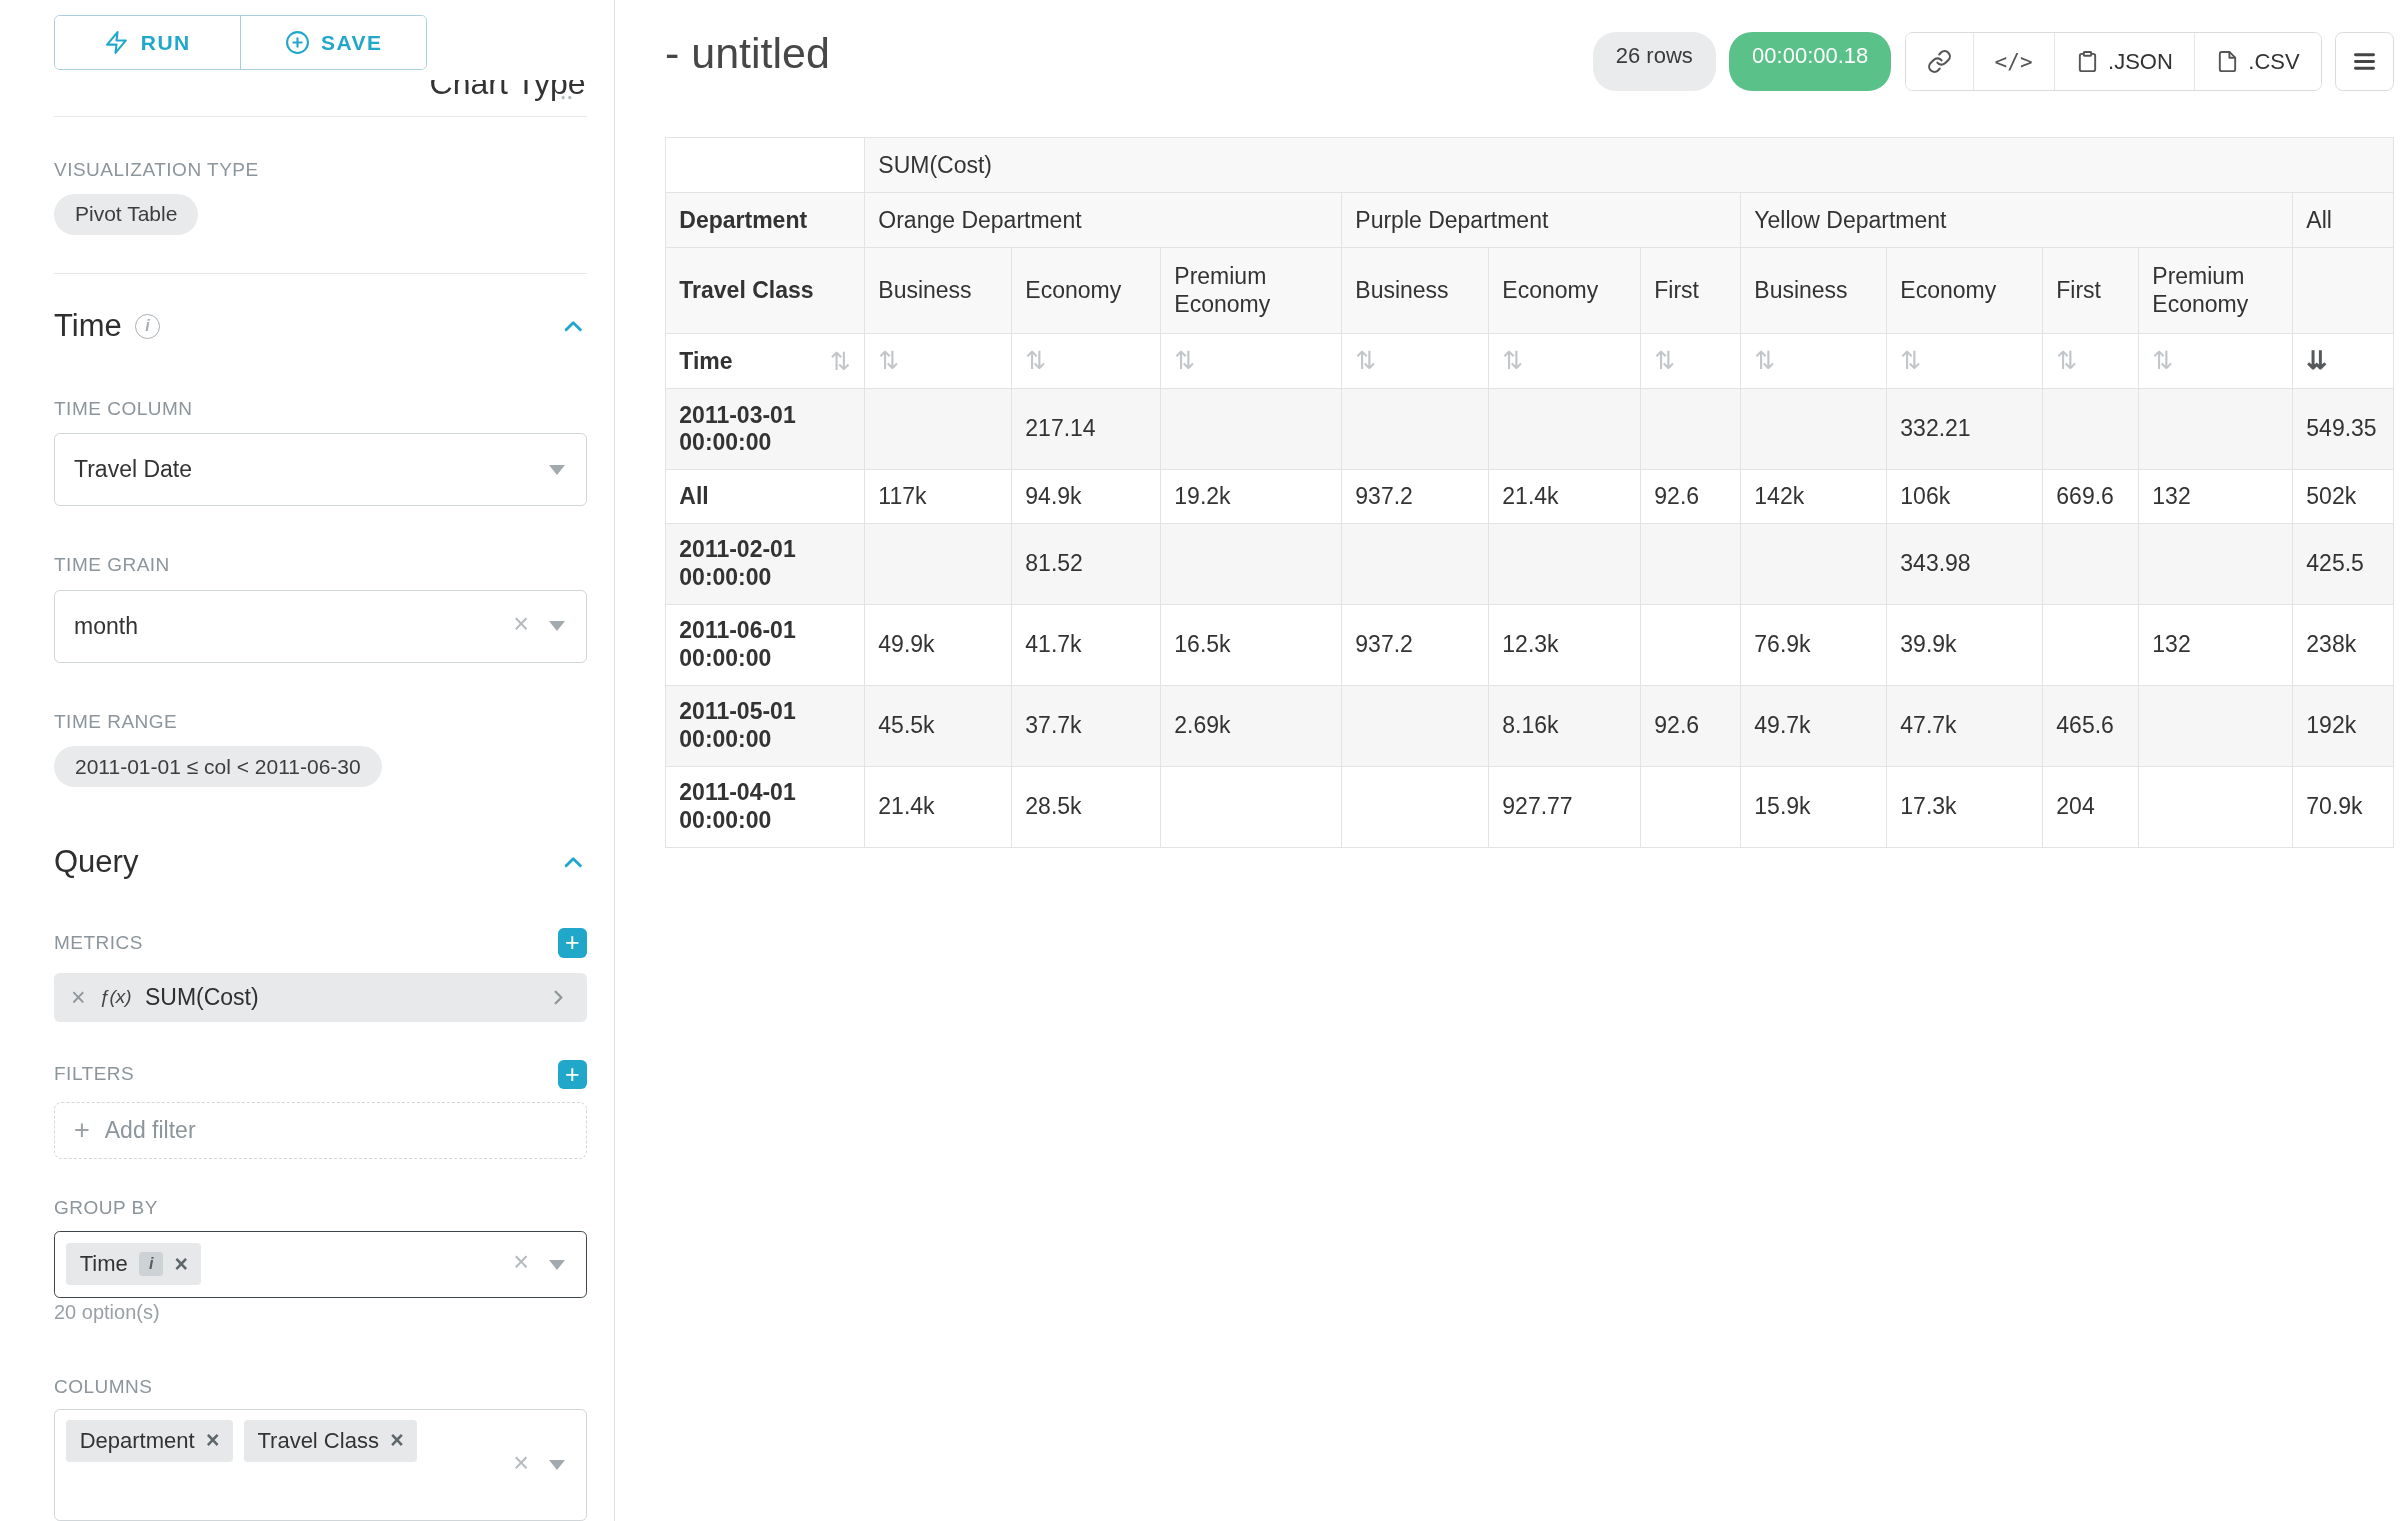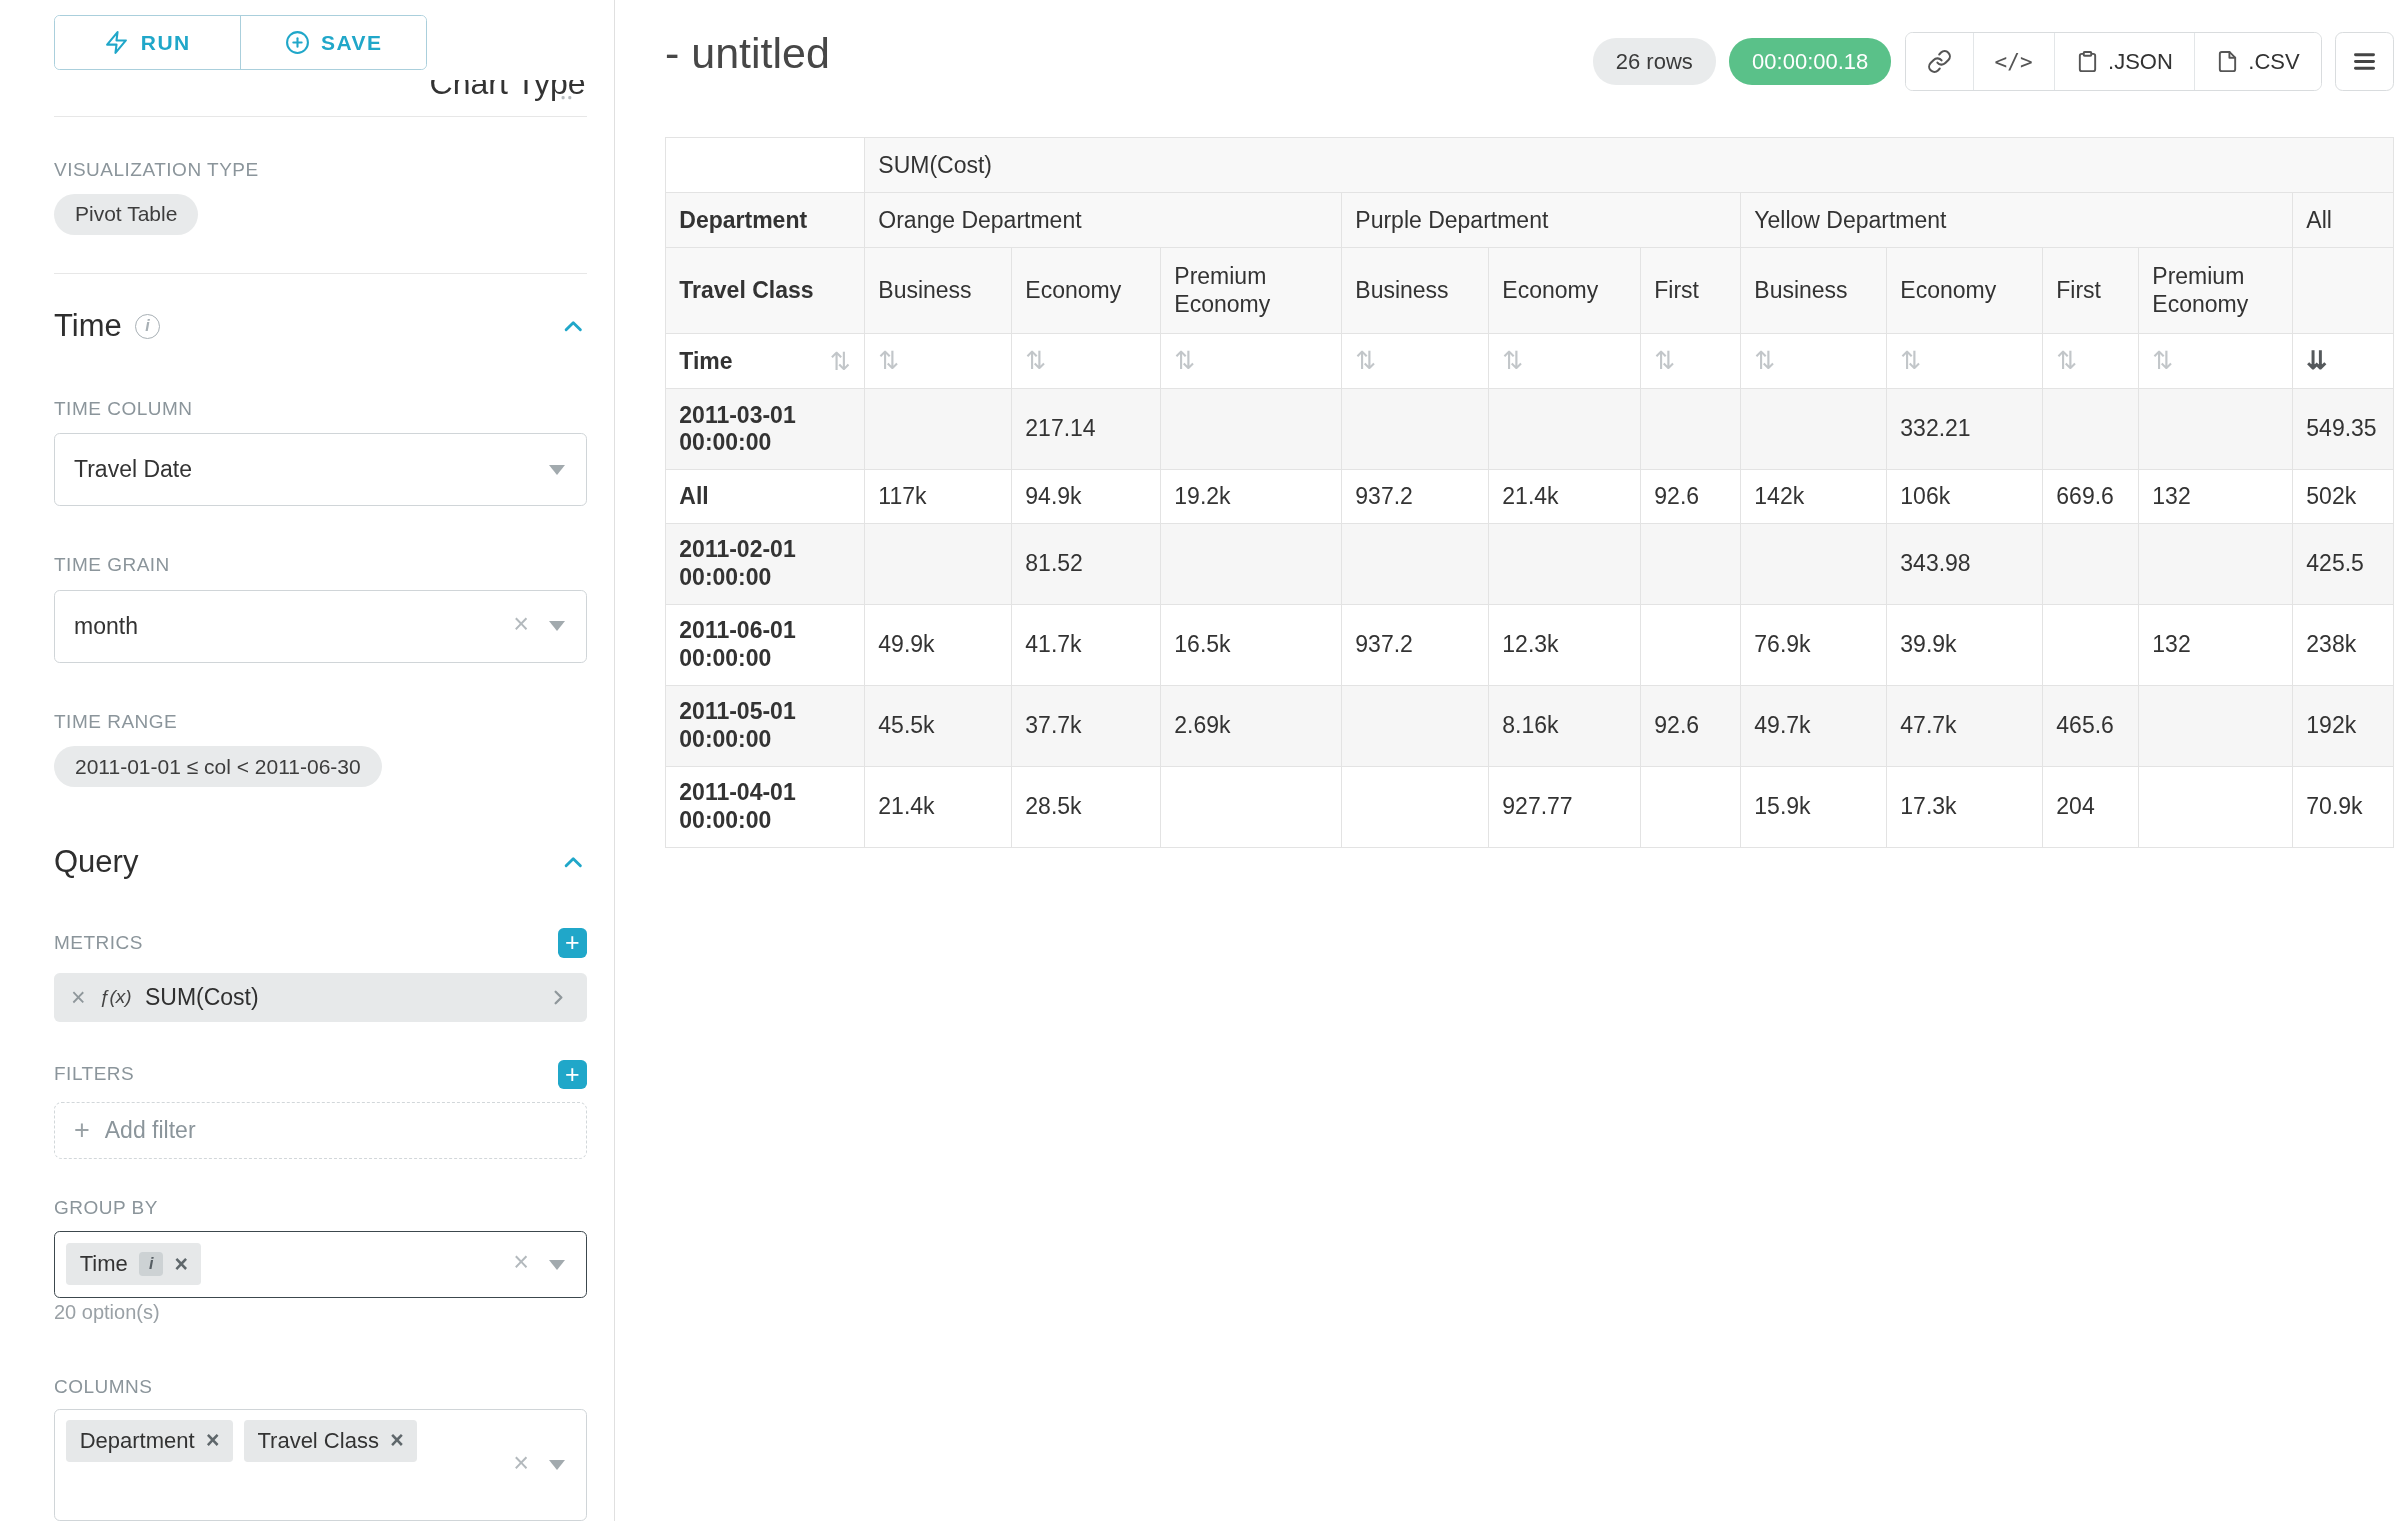--- a/index.html
+++ b/index.html
@@ -73,21 +73,21 @@
 
   .mt8{margin-top:7.6px;} .mt10{margin-top:3px;} .mt12{margin-top:11.4px;} .mt14{margin-top:13.3px;}
   .mt16{margin-top:15px;} .mt34{margin-top:52px;} .mt36{margin-top:34px;} .mt40{margin-top:38px;}
   .mt44{margin-top:42px;} .mt50{margin-top:48px;} .mt60{margin-top:57px;}
   .mt64{margin-top:54px;}
 
   
   .main { flex:1; padding:28.5px 0 0 50px; }
   .main-header { display:flex; align-items:flex-start; justify-content:space-between; width:1729px; }
   .viz-title { font-size:43px; font-weight:500; color:#474747; }
-  .header-controls { display:flex; align-items:center; gap:13.3px; margin-top:3.8px; }
+  .header-controls { display:flex; gap:13.3px; margin-top:3.8px; }
   .badge-rows { background:#e9ebec; color:#3b3b3b; border-radius:23px; padding:10.5px 23px; font-size:22px; }
   .badge-timer { color:#fff; border-radius:23px; padding:10.5px 23px; font-size:22px; }
   .btn-group { display:flex; border:1px solid #d9dcde; border-radius:7.6px; overflow:hidden;
                background:#fff; height:59px; }
   .grp-btn { display:flex; align-items:center; justify-content:center; gap:9.5px; padding:0 21px;
              border:none; background:#fff; font-size:22px; color:#333; font-family:inherit; cursor:pointer; }
   .grp-btn + .grp-btn { border-left:1px solid #e3e6e8; }
   .grp-btn .code-glyph { font-family:"DejaVu Sans Mono", monospace; font-size:21px; color:#555; }
   .menu-btn { width:59px; height:59px; border:1px solid #d9dcde; border-radius:7.6px; background:#fff;
               display:flex; align-items:center; justify-content:center; cursor:pointer; }

